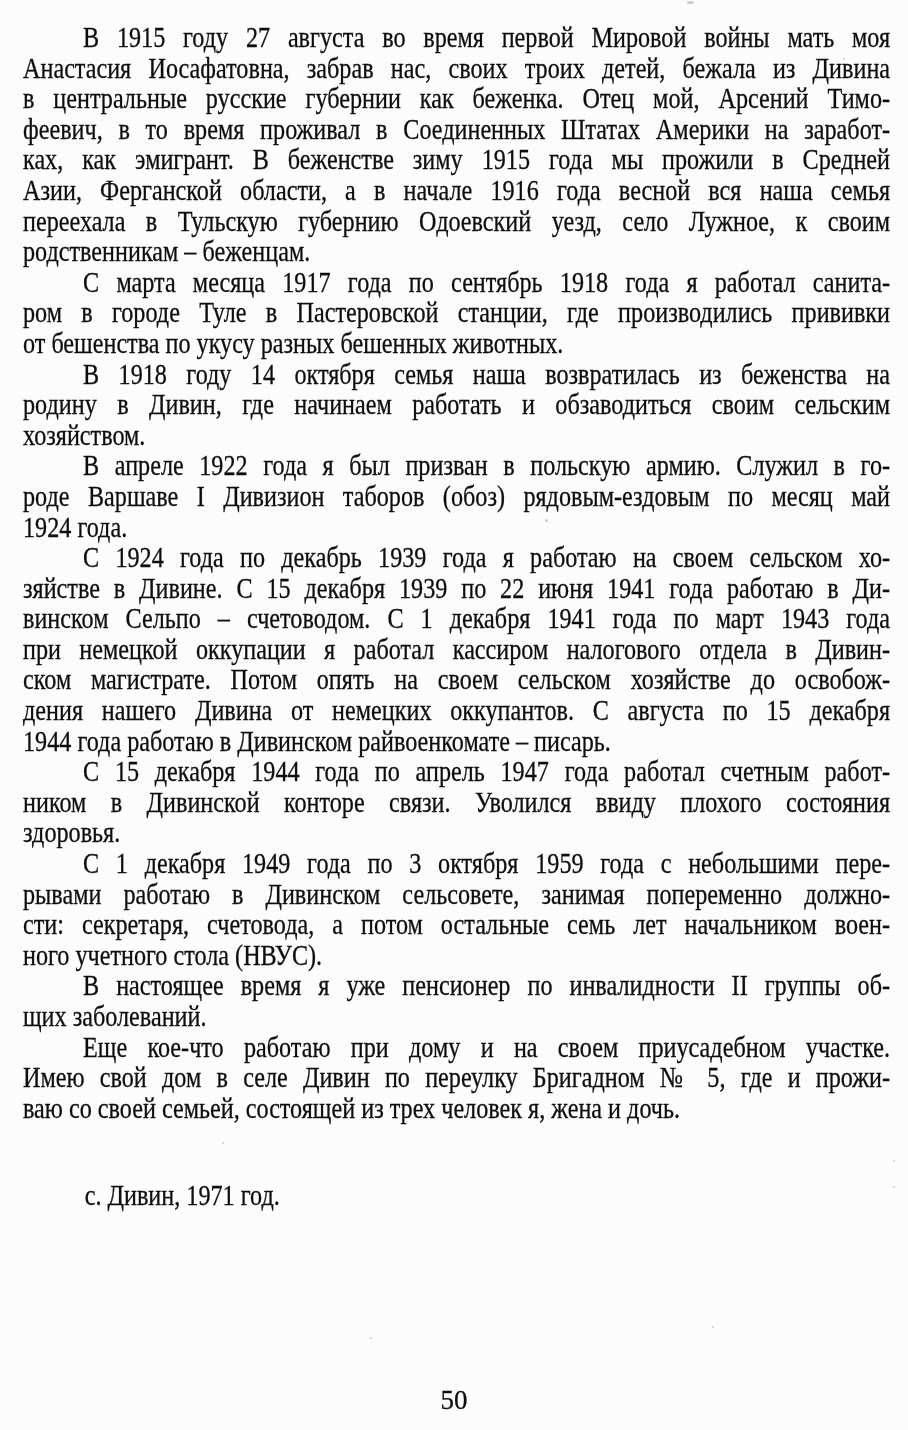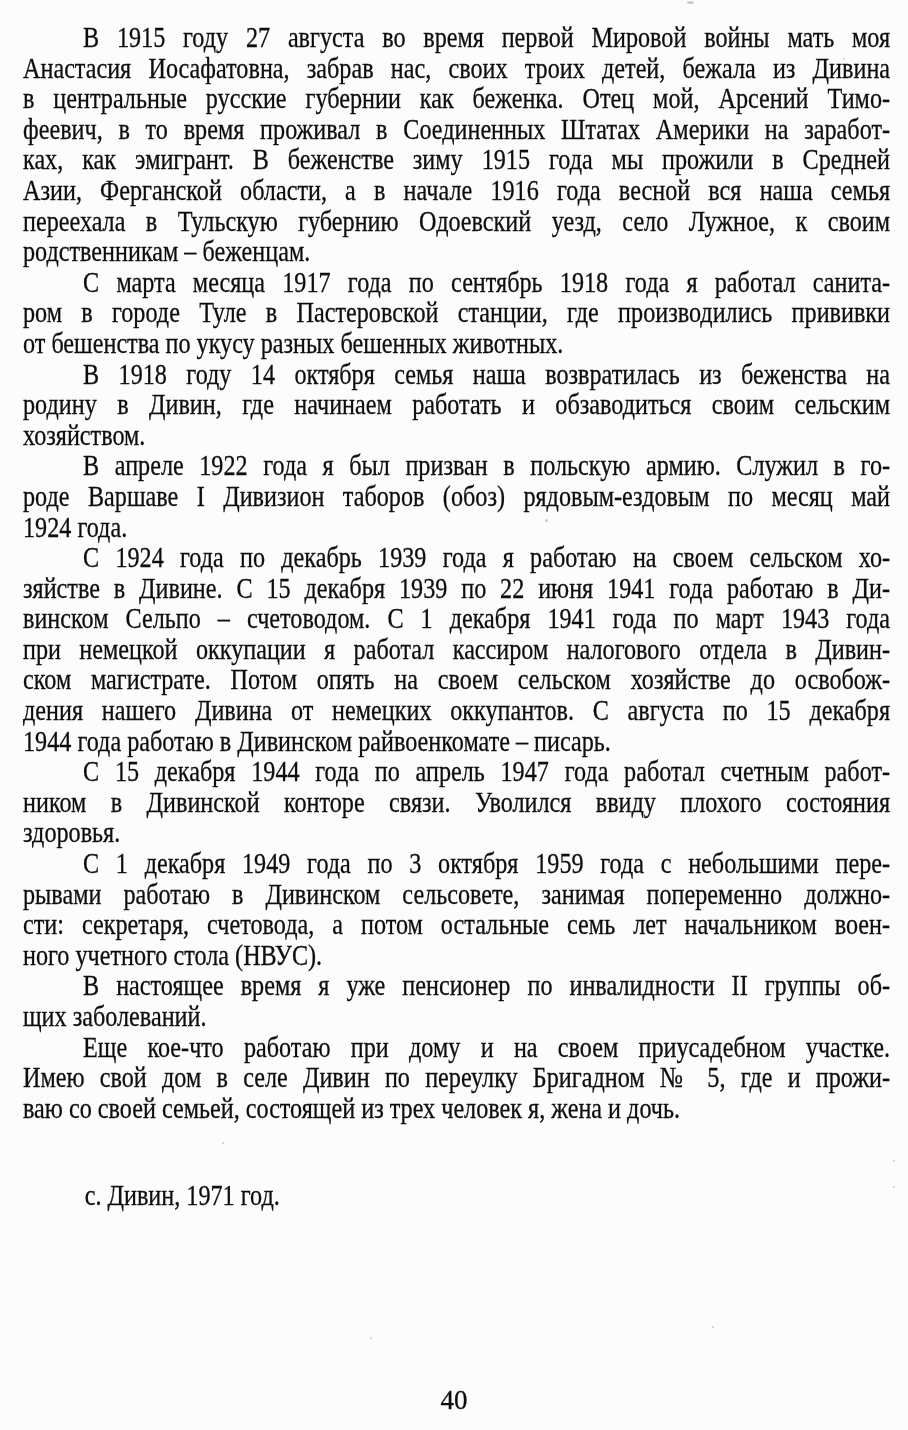--- a/index.html
+++ b/index.html
@@ -97,21 +97,21 @@
         <div class="para">
           <div class="tline first">Еще кое-что работаю при дому и на своем приусадебном участке.</div>
           <div class="tline">Имею свой дом в селе Дивин по переулку Бригадном № 5, где и прожи-</div>
           <div class="tline last">ваю со своей семьей, состоящей из трех человек я, жена и дочь.</div>
         </div>
       </div>
     <div class="signature">с. Дивин, 1971 год.</div>
   </div>
 
   <div class="footer">
-    <span>40</span>
+    <span>50</span>
   </div>
 
   <div class="speck" style="left:687px; top:1px;   width:7px; height:3px;"></div>
   <div class="speck" style="left:843px; top:58px;  width:2px; height:2px;"></div>
   <div class="speck" style="left:545px; top:519px; width:3px; height:3px;"></div>
   <div class="speck" style="left:893px; top:1160px; width:2px; height:2px;"></div>
   <div class="speck" style="left:893px; top:1186px; width:2px; height:2px;"></div>
   <div class="speck" style="left:222px; top:1142px; width:2px; height:2px;"></div>
   <div class="speck" style="left:370px; top:1337px; width:2px; height:2px;"></div>
   <div class="speck" style="left:712px; top:1326px; width:2px; height:2px;"></div>

